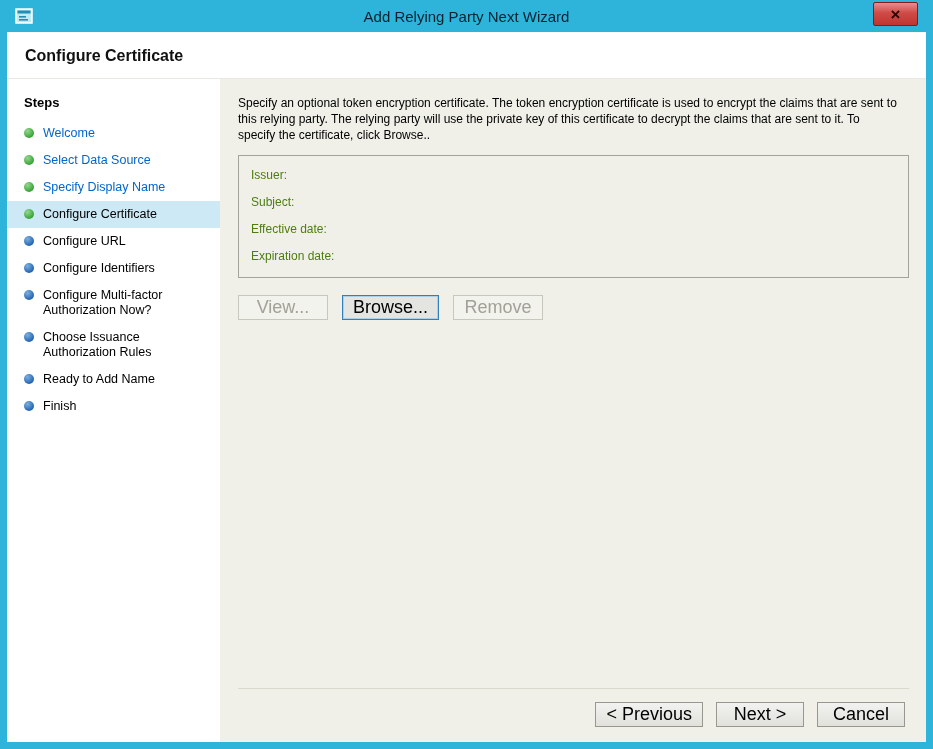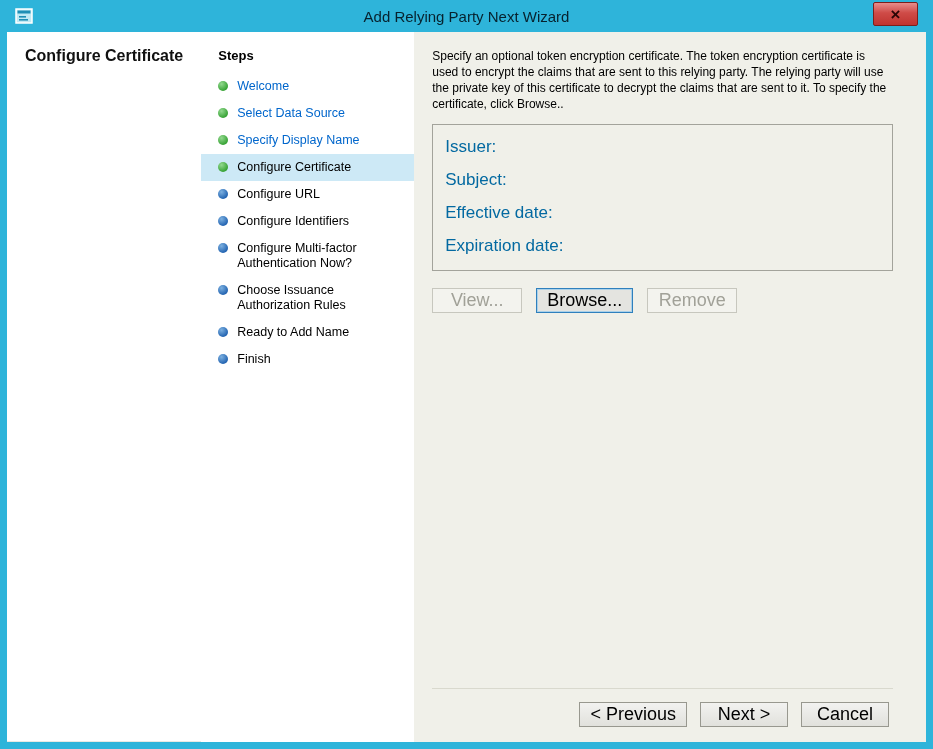--- a/index.html
+++ b/index.html
@@ -30,21 +30,21 @@
     width:45px; height:24px;
     background:linear-gradient(#e88d8b 0%, #cf4b47 45%, #bf3430 100%);
     border:1px solid #7c1f1c; border-radius:2px;
     display:flex; align-items:center; justify-content:center;
     cursor:pointer;
   }
   .close-btn span {
     color:#2a0505; font-size:17px; font-weight:bold; line-height:1;
   }
   
-  .client { flex:1; background:#ffffff; display:flex; flex-direction:row; min-height:0;border-radius:12px; }
+  .client { flex:1; background:#ffffff; display:flex; flex-direction:column; min-height:0;border-radius:12px; }
   .header {
     background:#ffffff;
     padding:15px 18px 13px 18px;
     border-bottom:1px solid #e9e9e2;
   }
   .page-title { font-size:16px; font-weight:bold; color:#111111; }
   .body { flex:1; display:flex; min-height:0; }
   
   .sidebar { width:213px; flex:0 0 213px; background:#ffffff; padding-top:10px; }
   .steps-heading { font-size:13px; font-weight:bold; color:#000; padding:6px 0 10px 17px; }
@@ -58,32 +58,32 @@
   .dot.green { background:radial-gradient(circle at 35% 30%, #93d98f, #2f9e2d 78%); }
   .dot.blue  { background:radial-gradient(circle at 35% 30%, #7cb0e0, #1b5dad 78%); }
   .step.completed { cursor:pointer; }
   .step.completed .step-label { color:#0066cc; }
   .step.current { background:#cde9f6; }
   
   .content {
     flex:1; min-width:0;
     background:#f0f0e9;
     display:flex; flex-direction:column;
-    padding:16px 33px 0 18px;
+    padding:16px 17px 0 18px;
   }
   .description {
     font-size:12px; line-height:16px; color:#000;
     max-width:660px; margin-bottom:12px;
   }
   .cert-box {
     border:1px solid #a3a39b;
     padding:9px 12px 4px 12px;
     margin-bottom:17px;
   }
-  .cert-field { font-size:17px; color:#0369a1; padding:3px 0 10px 0; }
+  .cert-field { font-size:12px; color:#4d7c0f; padding:3px 0 10px 0; }
   .action-row { display:flex; gap:14px; }
   .btn {
     height:25px; min-width:90px;
     font-size:18px; font-family:inherit;
     padding:0 10px;
   }
   .btn.disabled {
     background:#f3f3ee;
     border:1px solid #c7c7be;
     color:#a1a198;
@@ -157,21 +157,21 @@
         <div class="step upcoming">
           <span class="dot blue"></span>
           <span class="step-label">Configure URL</span>
         </div>
         <div class="step upcoming">
           <span class="dot blue"></span>
           <span class="step-label">Configure Identifiers</span>
         </div>
         <div class="step upcoming">
           <span class="dot blue"></span>
-          <span class="step-label">Configure Multi-factor Authentication Now?</span>
+          <span class="step-label">Configure Multi-factor Authorization Now?</span>
         </div>
         <div class="step upcoming">
           <span class="dot blue"></span>
           <span class="step-label">Choose Issuance Authorization Rules</span>
         </div>
         <div class="step upcoming">
           <span class="dot blue"></span>
           <span class="step-label">Ready to Add Name</span>
         </div>
         <div class="step upcoming">

